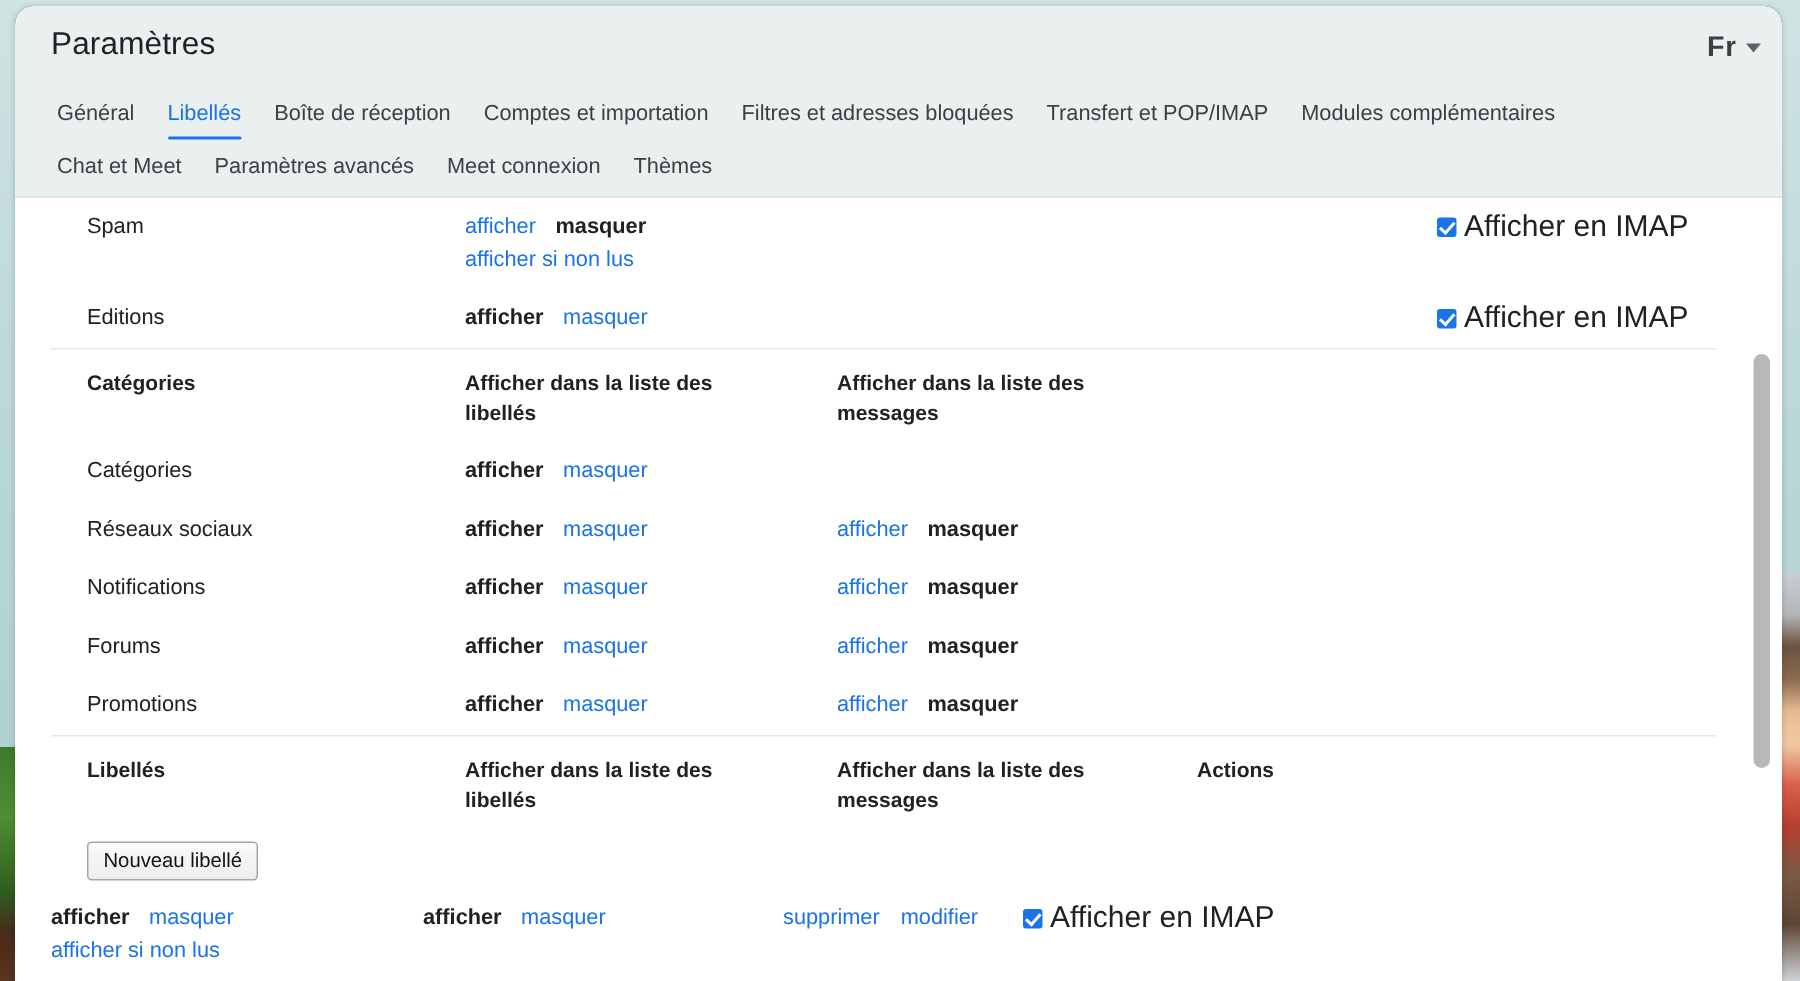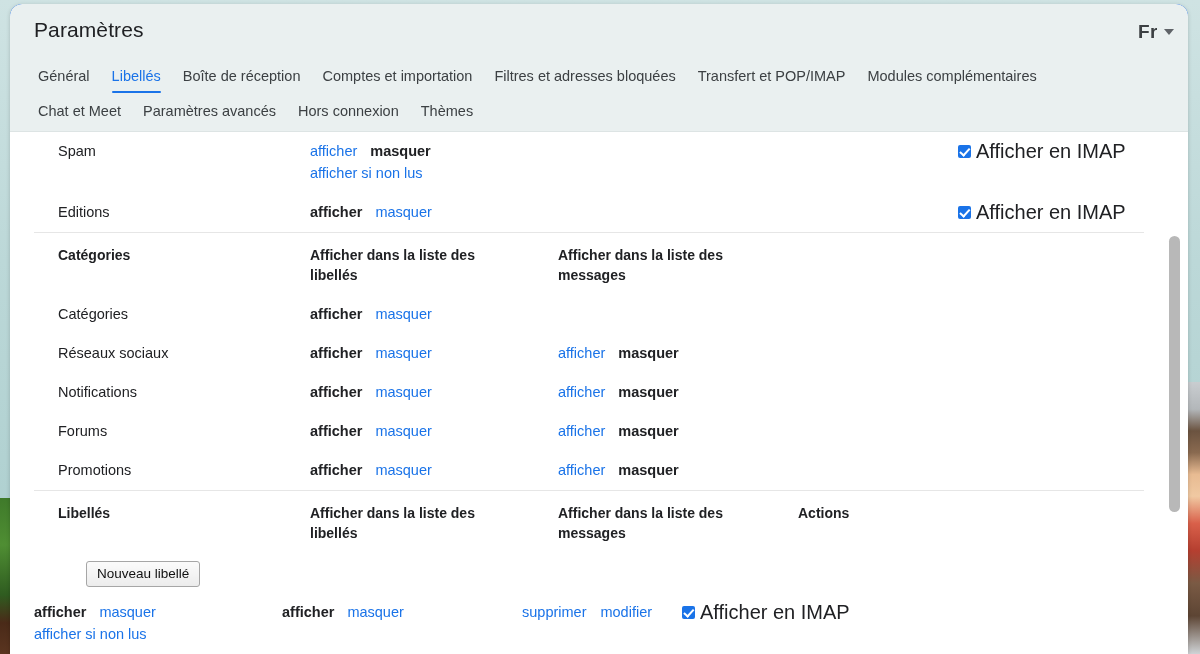--- a/index.html
+++ b/index.html
@@ -219,21 +219,20 @@
   .btn-new {
     font-family: "Liberation Sans", sans-serif;
     font-size: 13.5px;
     color: #111;
     background: linear-gradient(180deg,#fbfbfb 0%, #ececec 100%);
     border: 1px solid #a6a6a6;
     border-radius: 3px;
     padding: 4px 10px 5px 10px;
     cursor: pointer;
     margin-top: 2px;
-    margin-left: 28px;
   }
 
   .row.btnrow { padding-top: 6px; padding-bottom: 6px; }
 
   
   .scrollbar {
     position: absolute;
     right: 4px;
     top: 104px;
     width: 11px;
@@ -274,21 +273,21 @@
         <div class="tab active">Libellés</div>
         <div class="tab">Boîte de réception</div>
         <div class="tab">Comptes et importation</div>
         <div class="tab">Filtres et adresses bloquées</div>
         <div class="tab">Transfert et POP/IMAP</div>
         <div class="tab">Modules complémentaires</div>
       </div>
     <div class="tabrow row2" id="tabrow2">
         <div class="tab">Chat et Meet</div>
         <div class="tab">Paramètres avancés</div>
-        <div class="tab">Hors connexion</div>
+        <div class="tab">Meet connexion</div>
         <div class="tab">Thèmes</div>
       </div>
   </div>
 
   <div class="content-wrap">
     <div class="content">
       <div class="table" id="tbl">
           <div class="row">
             <div class="c-name">
               <div class="name-text">Spam</div>

